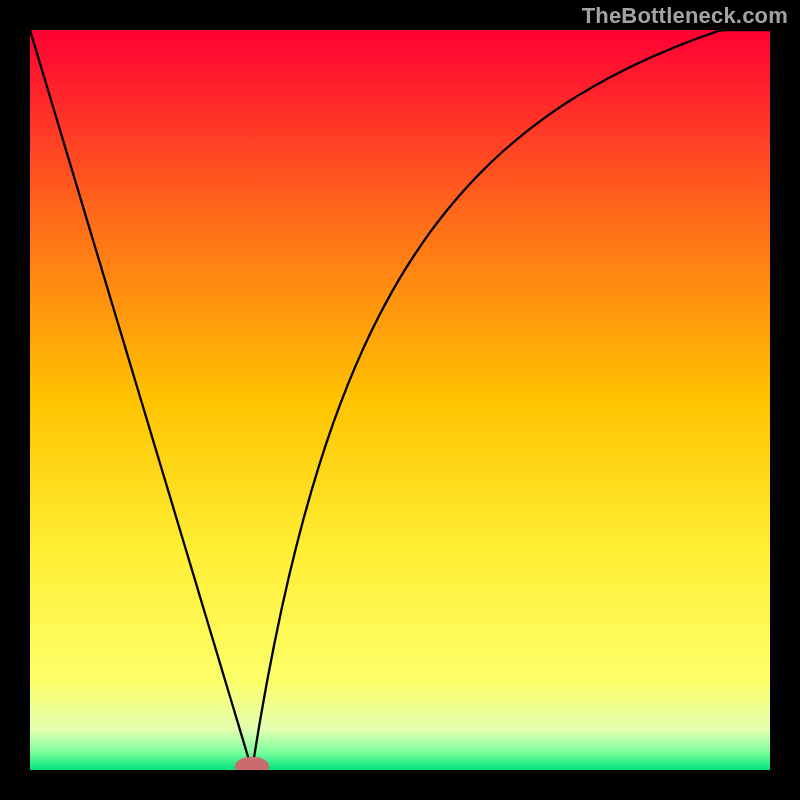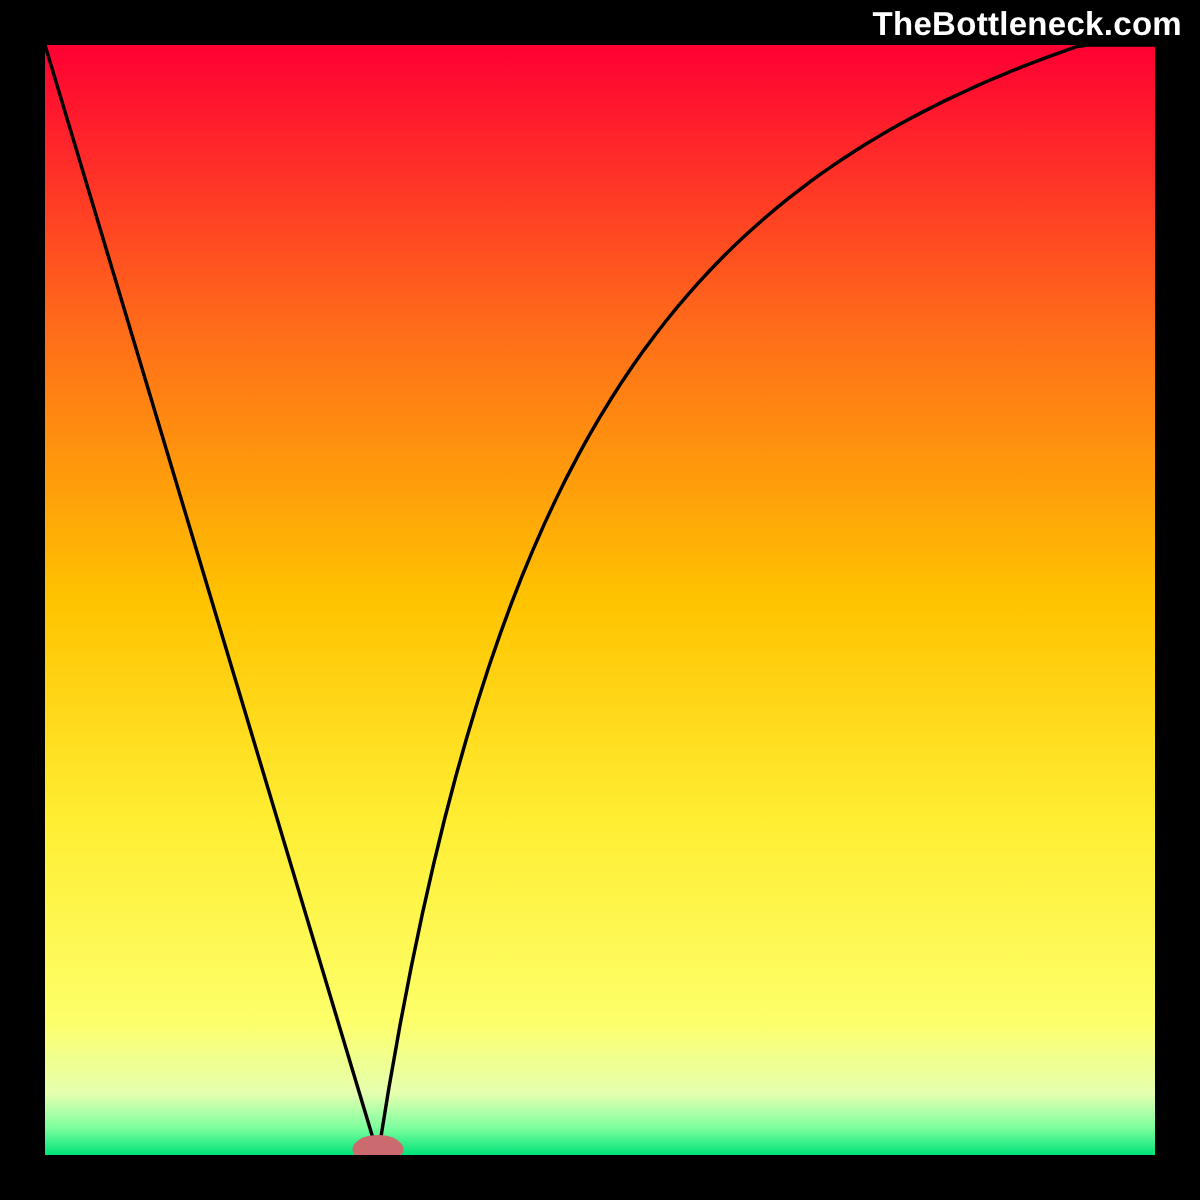--- a/index.html
+++ b/index.html
@@ -30,21 +30,21 @@
     width: 740px;
     height: 740px;
   }
   .watermark {
     position: absolute;
     top: 3px;
     right: 12px;
     font-family: Arial, Helvetica, sans-serif;
     font-size: 22px;
     font-weight: 600;
-    color: #ffffff;
+    color: #a3a3a3;
     letter-spacing: 0.2px;
   }
 </style>
 </head>
 <body>
 
 <div class="frame">
   <div class="plot">
     <svg viewBox="0 0 740 740">
       <defs>

